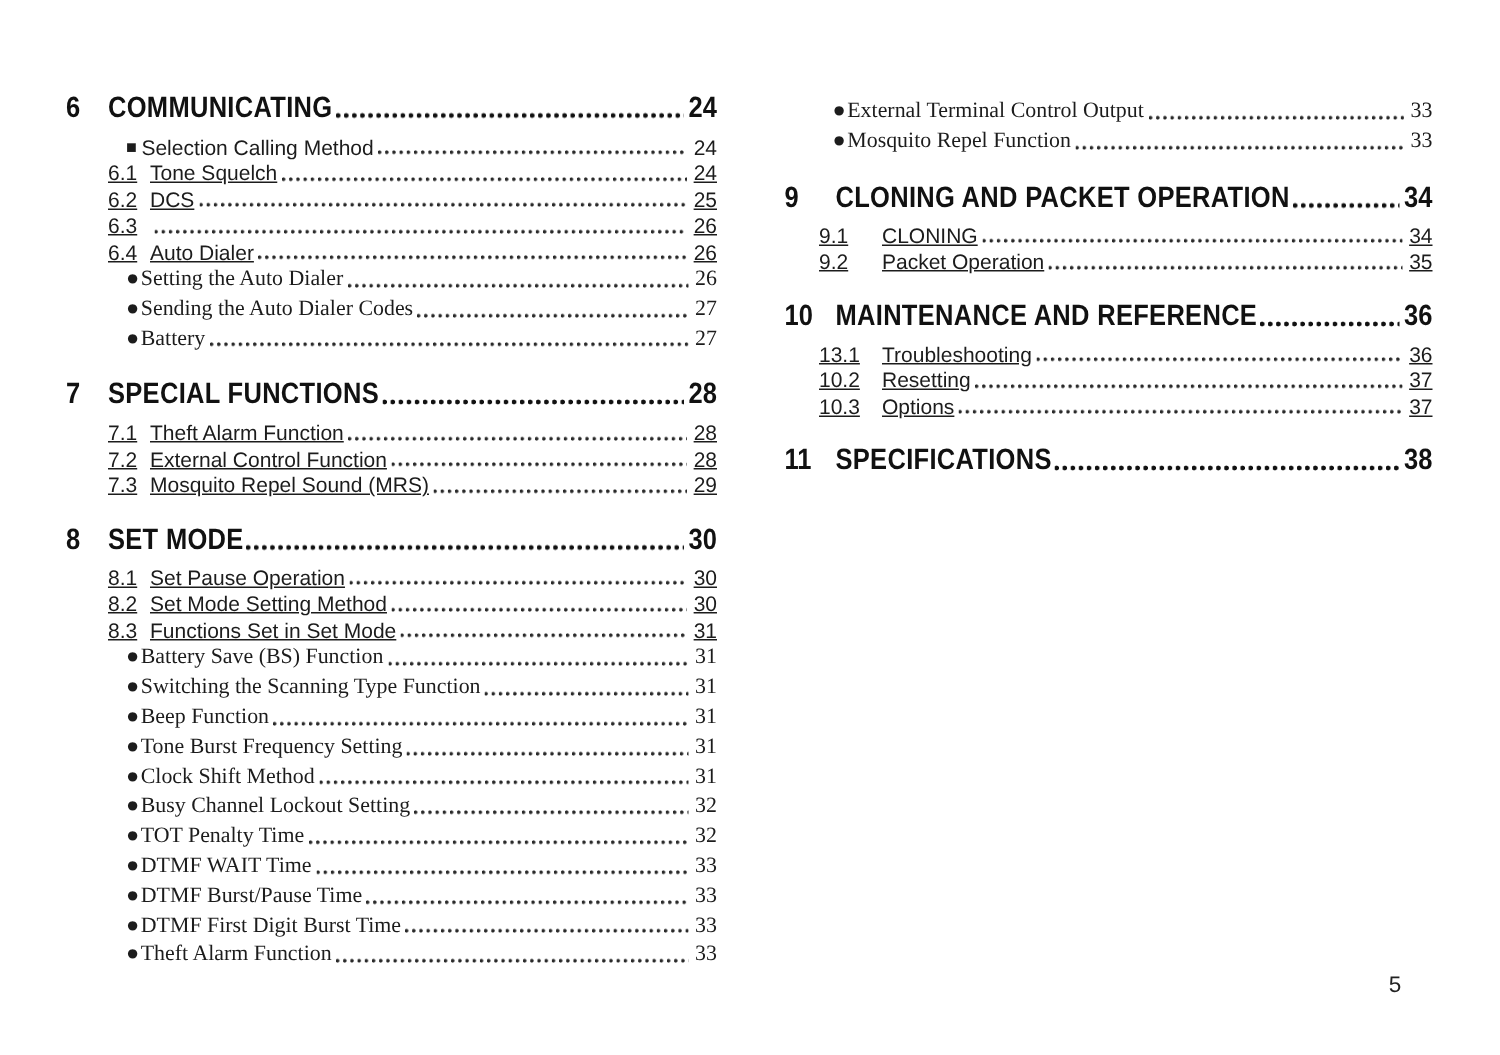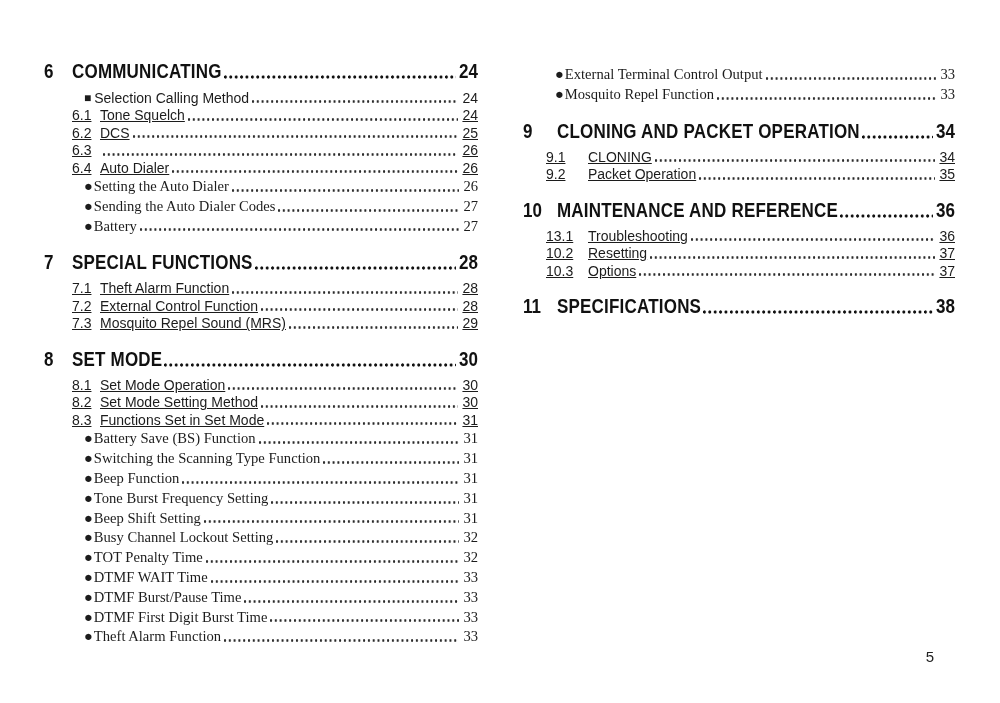--- a/index.html
+++ b/index.html
@@ -165,21 +165,21 @@
       </div>
       <div class="section">
         <div class="row header">
           <span class="hnum">8</span>
           <span class="htitle">SET MODE</span>
           <span class="leader hleader"></span>
           <span class="hpg">30</span>
         </div>
         <div class="row num">
           <span class="inum">8.1</span>
-          <span class="label">Set Mode Operation</span>
+          <span class="label">Set Pause Operation</span>
           <span class="leader"></span>
           <span class="pg">30</span>
         </div>
         <div class="row num">
           <span class="inum">8.2</span>
           <span class="label">Set Mode Setting Method</span>
           <span class="leader"></span>
           <span class="pg">30</span>
         </div>
         <div class="row num">
@@ -207,21 +207,21 @@
           <span class="pg">31</span>
         </div>
         <div class="row bullet">
           <span class="mark">●</span>
           <span class="label">Tone Burst Frequency Setting</span>
           <span class="leader"></span>
           <span class="pg">31</span>
         </div>
         <div class="row bullet">
           <span class="mark">●</span>
-          <span class="label">Beep Shift Setting</span>
+          <span class="label">Clock Shift Method</span>
           <span class="leader"></span>
           <span class="pg">31</span>
         </div>
         <div class="row bullet">
           <span class="mark">●</span>
           <span class="label">Busy Channel Lockout Setting</span>
           <span class="leader"></span>
           <span class="pg">32</span>
         </div>
         <div class="row bullet">

